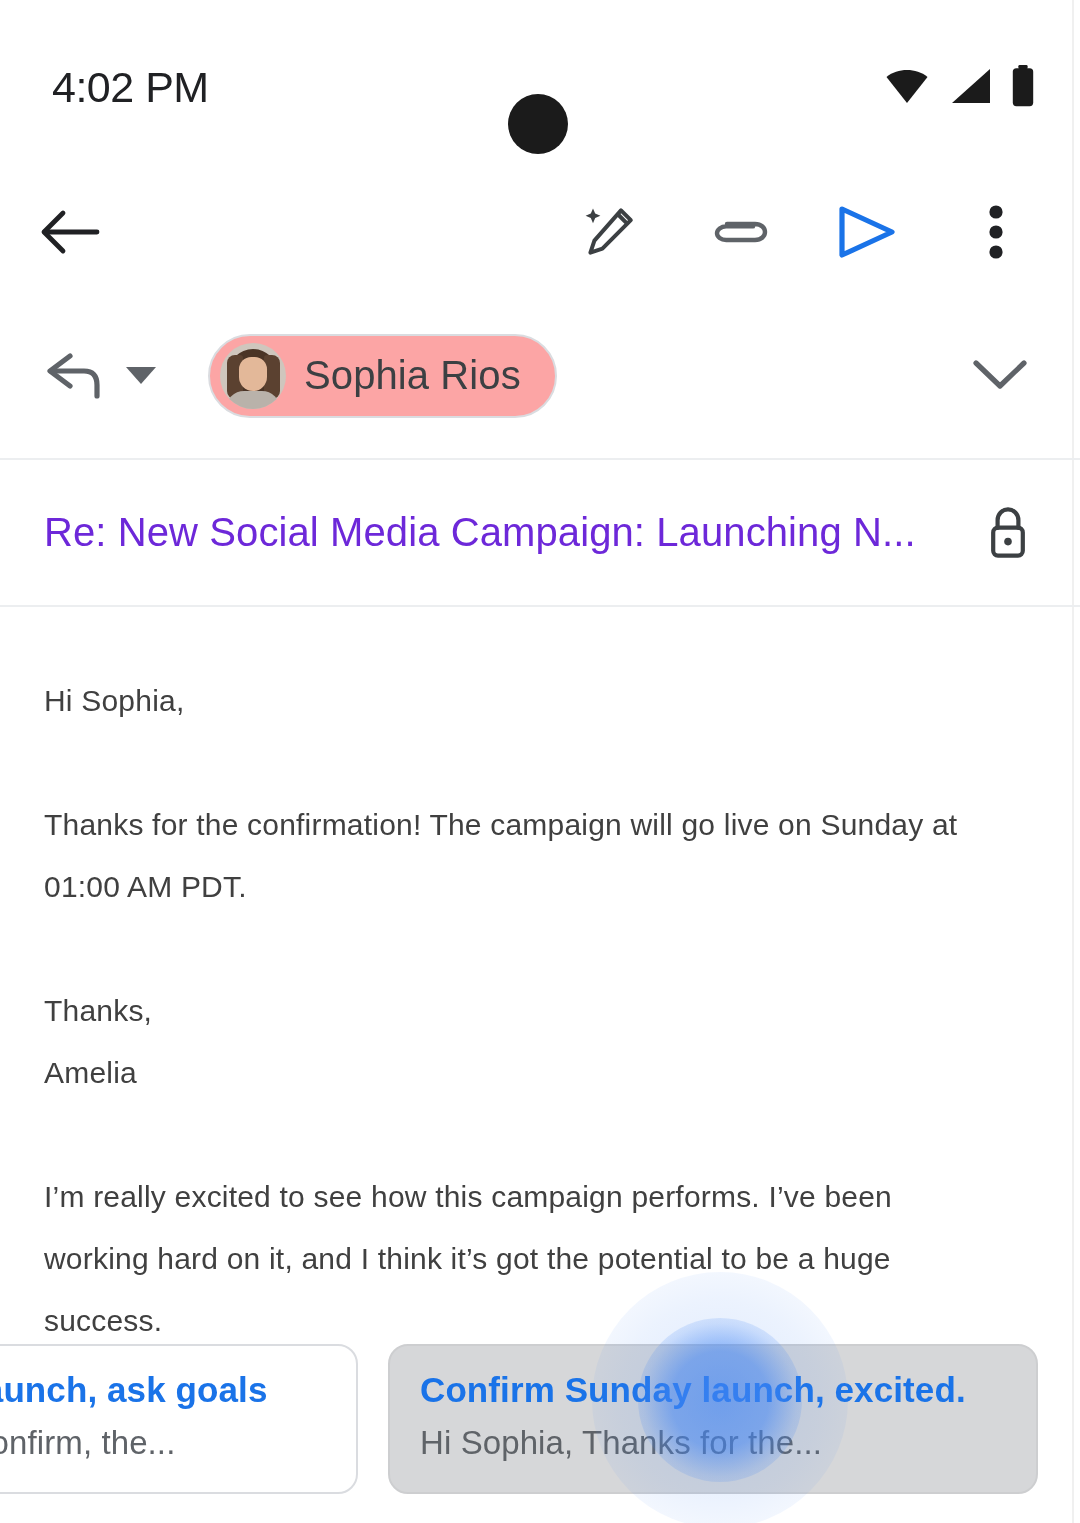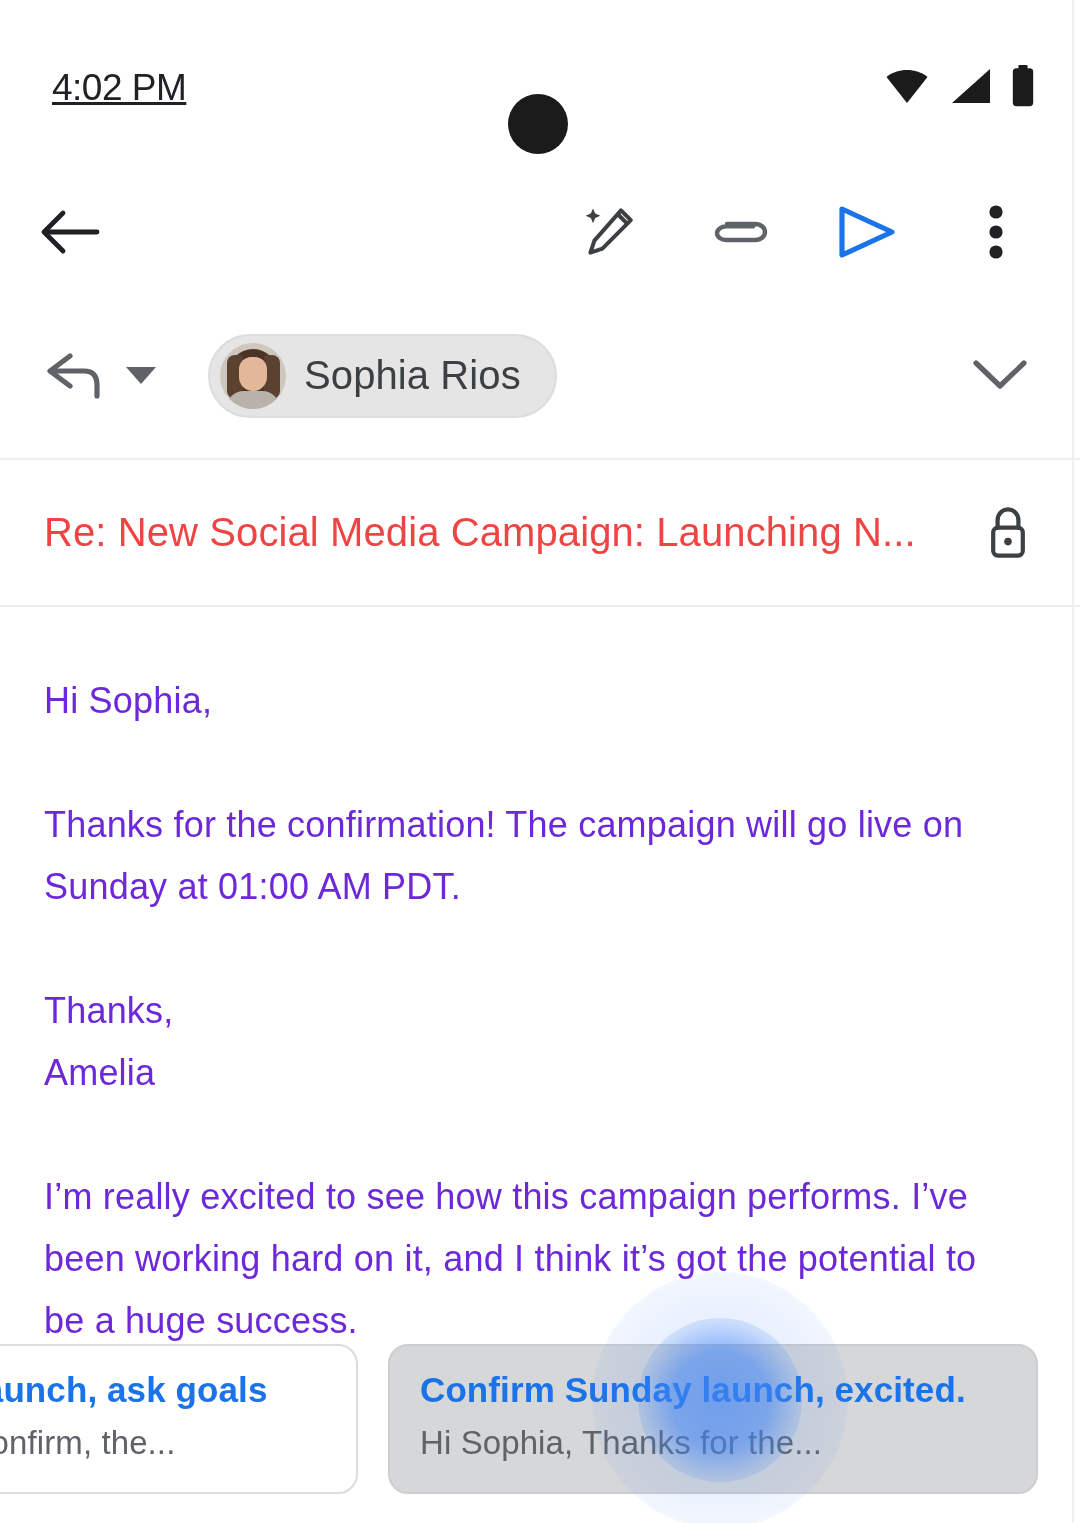--- a/index.html
+++ b/index.html
@@ -35,26 +35,25 @@
     position: absolute;
     top: 0; left: 0;
     width: 1080px;
     height: 175px;
     display: flex;
     align-items: center;
     justify-content: space-between;
     padding: 0 44px 0 52px;
   }
   .status-time {
-    font-size: 37px;
+    font-size: 43px;
     font-weight: 500;
     color: #202124;
     letter-spacing: -0.5px;
     white-space: nowrap;
-    text-decoration: underline;
   }
   .status-camera {
     position: absolute;
     left: 508px;
     top: 94px;
     width: 60px;
     height: 60px;
     border-radius: 50%;
     background: #1b1b1b;
   }
@@ -117,21 +116,21 @@
   }
   .recipient-chip {
     position: absolute;
     left: 208px;
     display: flex;
     align-items: center;
     height: 84px;
     padding: 0 34px 0 10px;
     border: 2px solid #dadce0;
     border-radius: 42px;
-    background: #e5e5e5;
+    background: #fca5a5;
     gap: 18px;
   }
   .avatar {
     width: 66px; height: 66px;
     border-radius: 50%;
     overflow: hidden;
     position: relative;
     background: #cfc6bd;
     flex-shrink: 0;
   }
@@ -193,21 +192,21 @@
     position: absolute;
     top: 460px; left: 0;
     width: 1080px;
     height: 145px;
     display: flex;
     align-items: center;
     padding: 0 44px 0 44px;
   }
   .subject-text {
     font-size: 40px;
-    color: #ef4444;
+    color: #6d28d9;
     white-space: nowrap;
     overflow: hidden;
     flex: 1;
     letter-spacing: 0.1px;
   }
   .lock-wrap {
     width: 56px; height: 56px;
     display: flex; align-items: center; justify-content: center;
     flex-shrink: 0;
     margin-left: 18px;
@@ -215,23 +214,23 @@
 
   
   .body-area {
     position: absolute;
     top: 607px; left: 0;
     width: 1080px;
     height: 916px;
     padding: 63px 44px 0 44px;
   }
   .body-p {
-    font-size: 36px;
+    font-size: 30px;
     line-height: 62px;
-    color: #6d28d9;
+    color: #404040;
     letter-spacing: 0.2px;
     max-width: 960px;
   }
   .body-p + .body-p { margin-top: 62px; }
   .body-sig { margin-top: 62px; }
 
   
   .suggestions {
     position: absolute;
     left: -58px;

